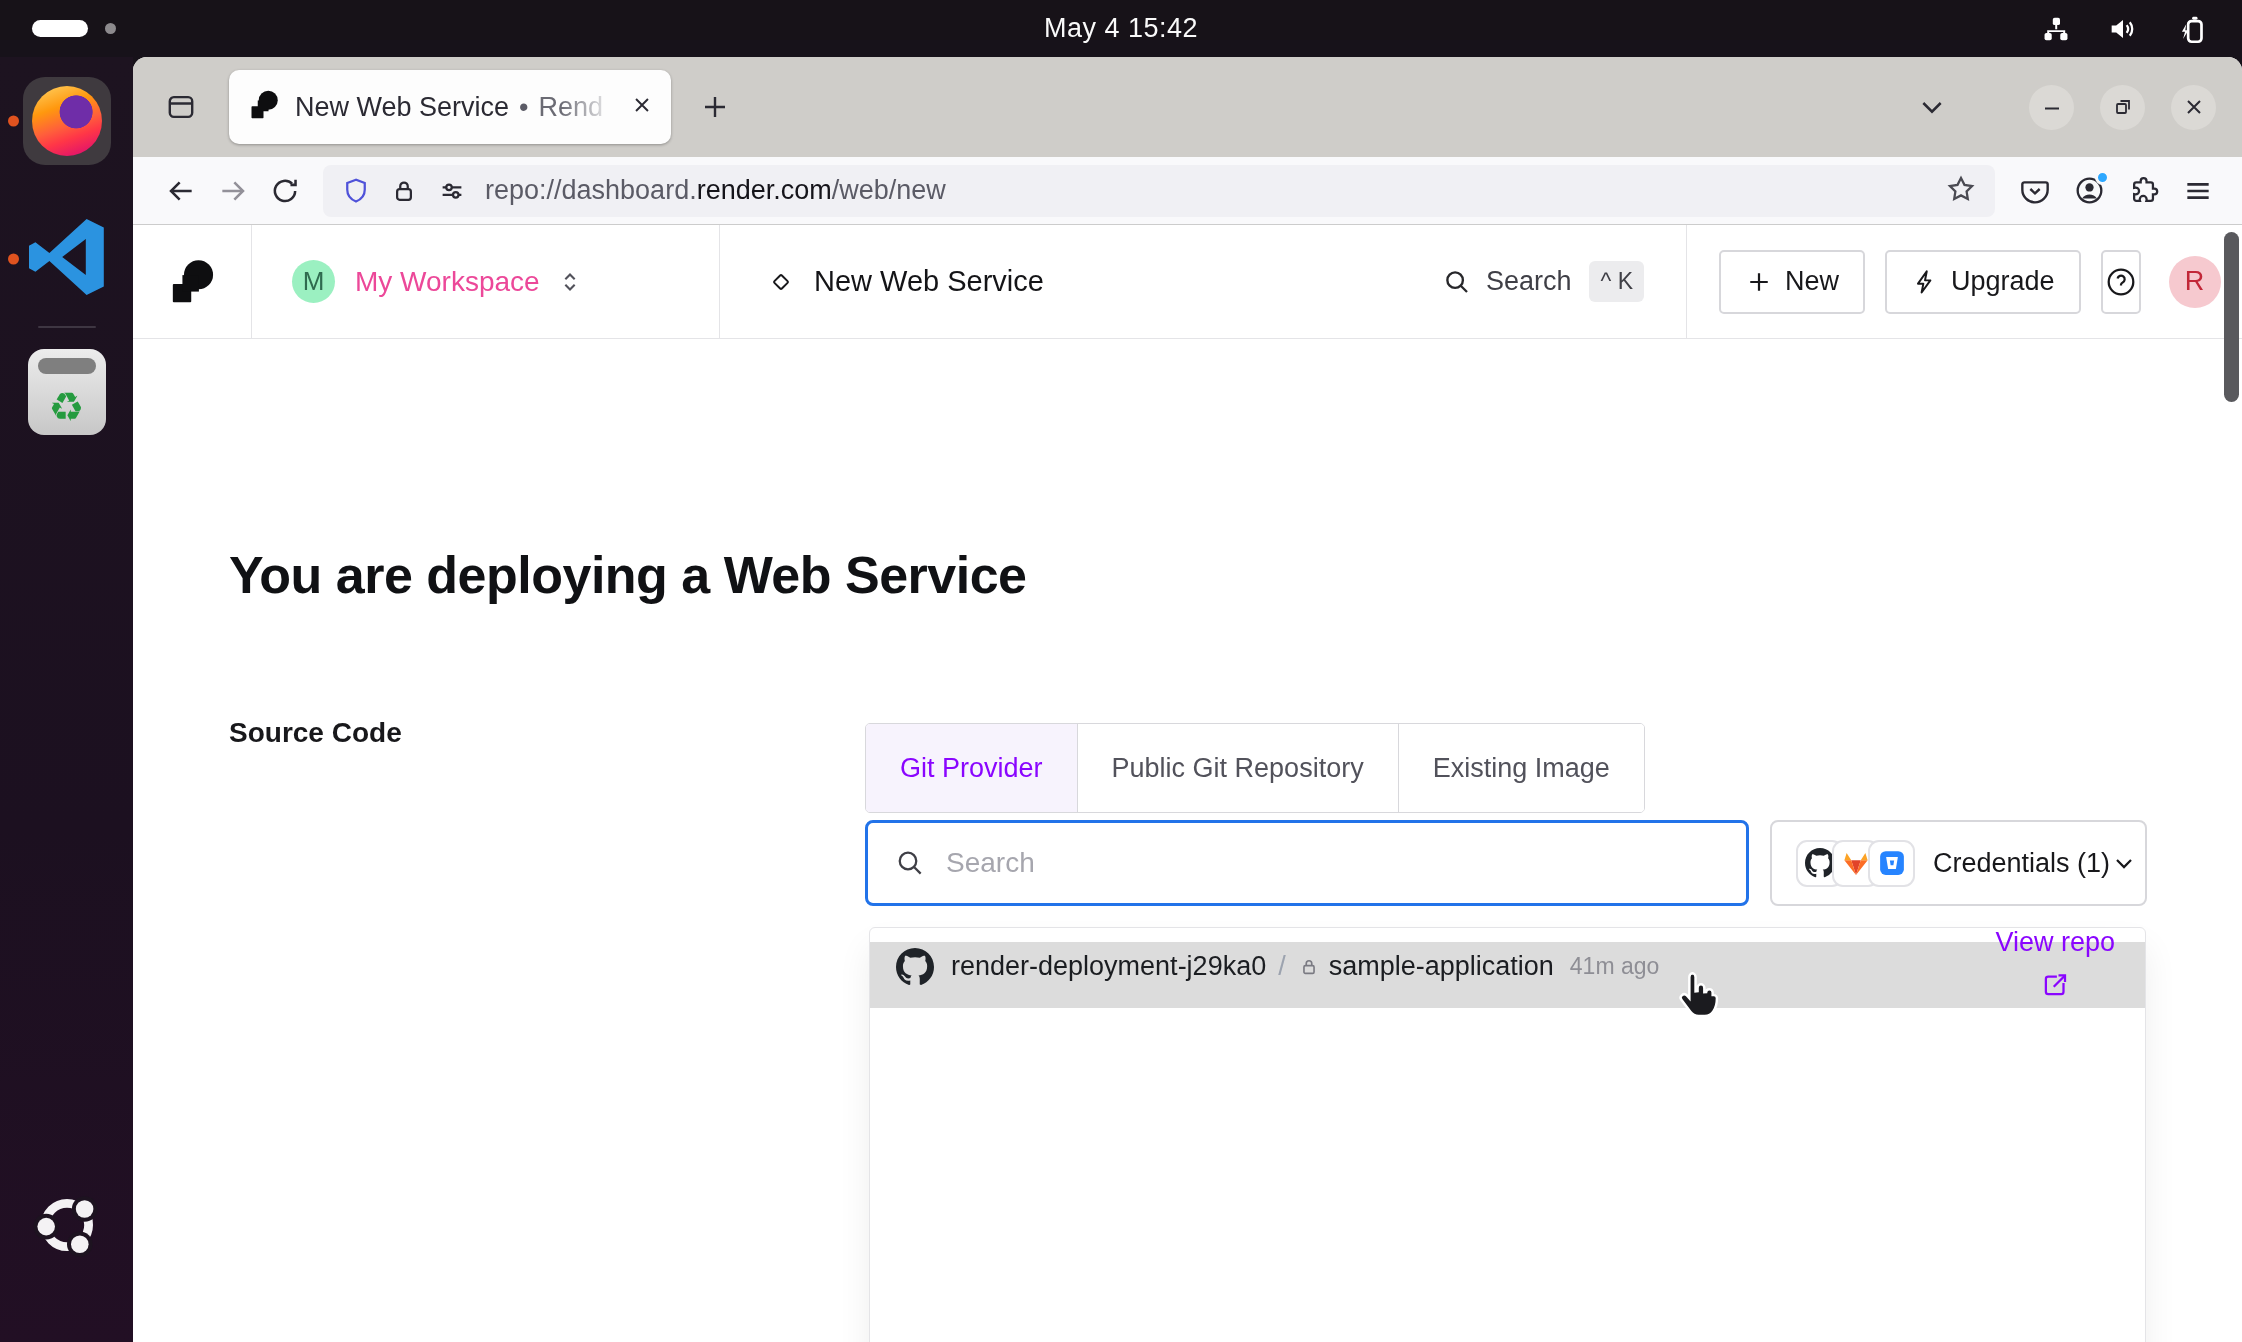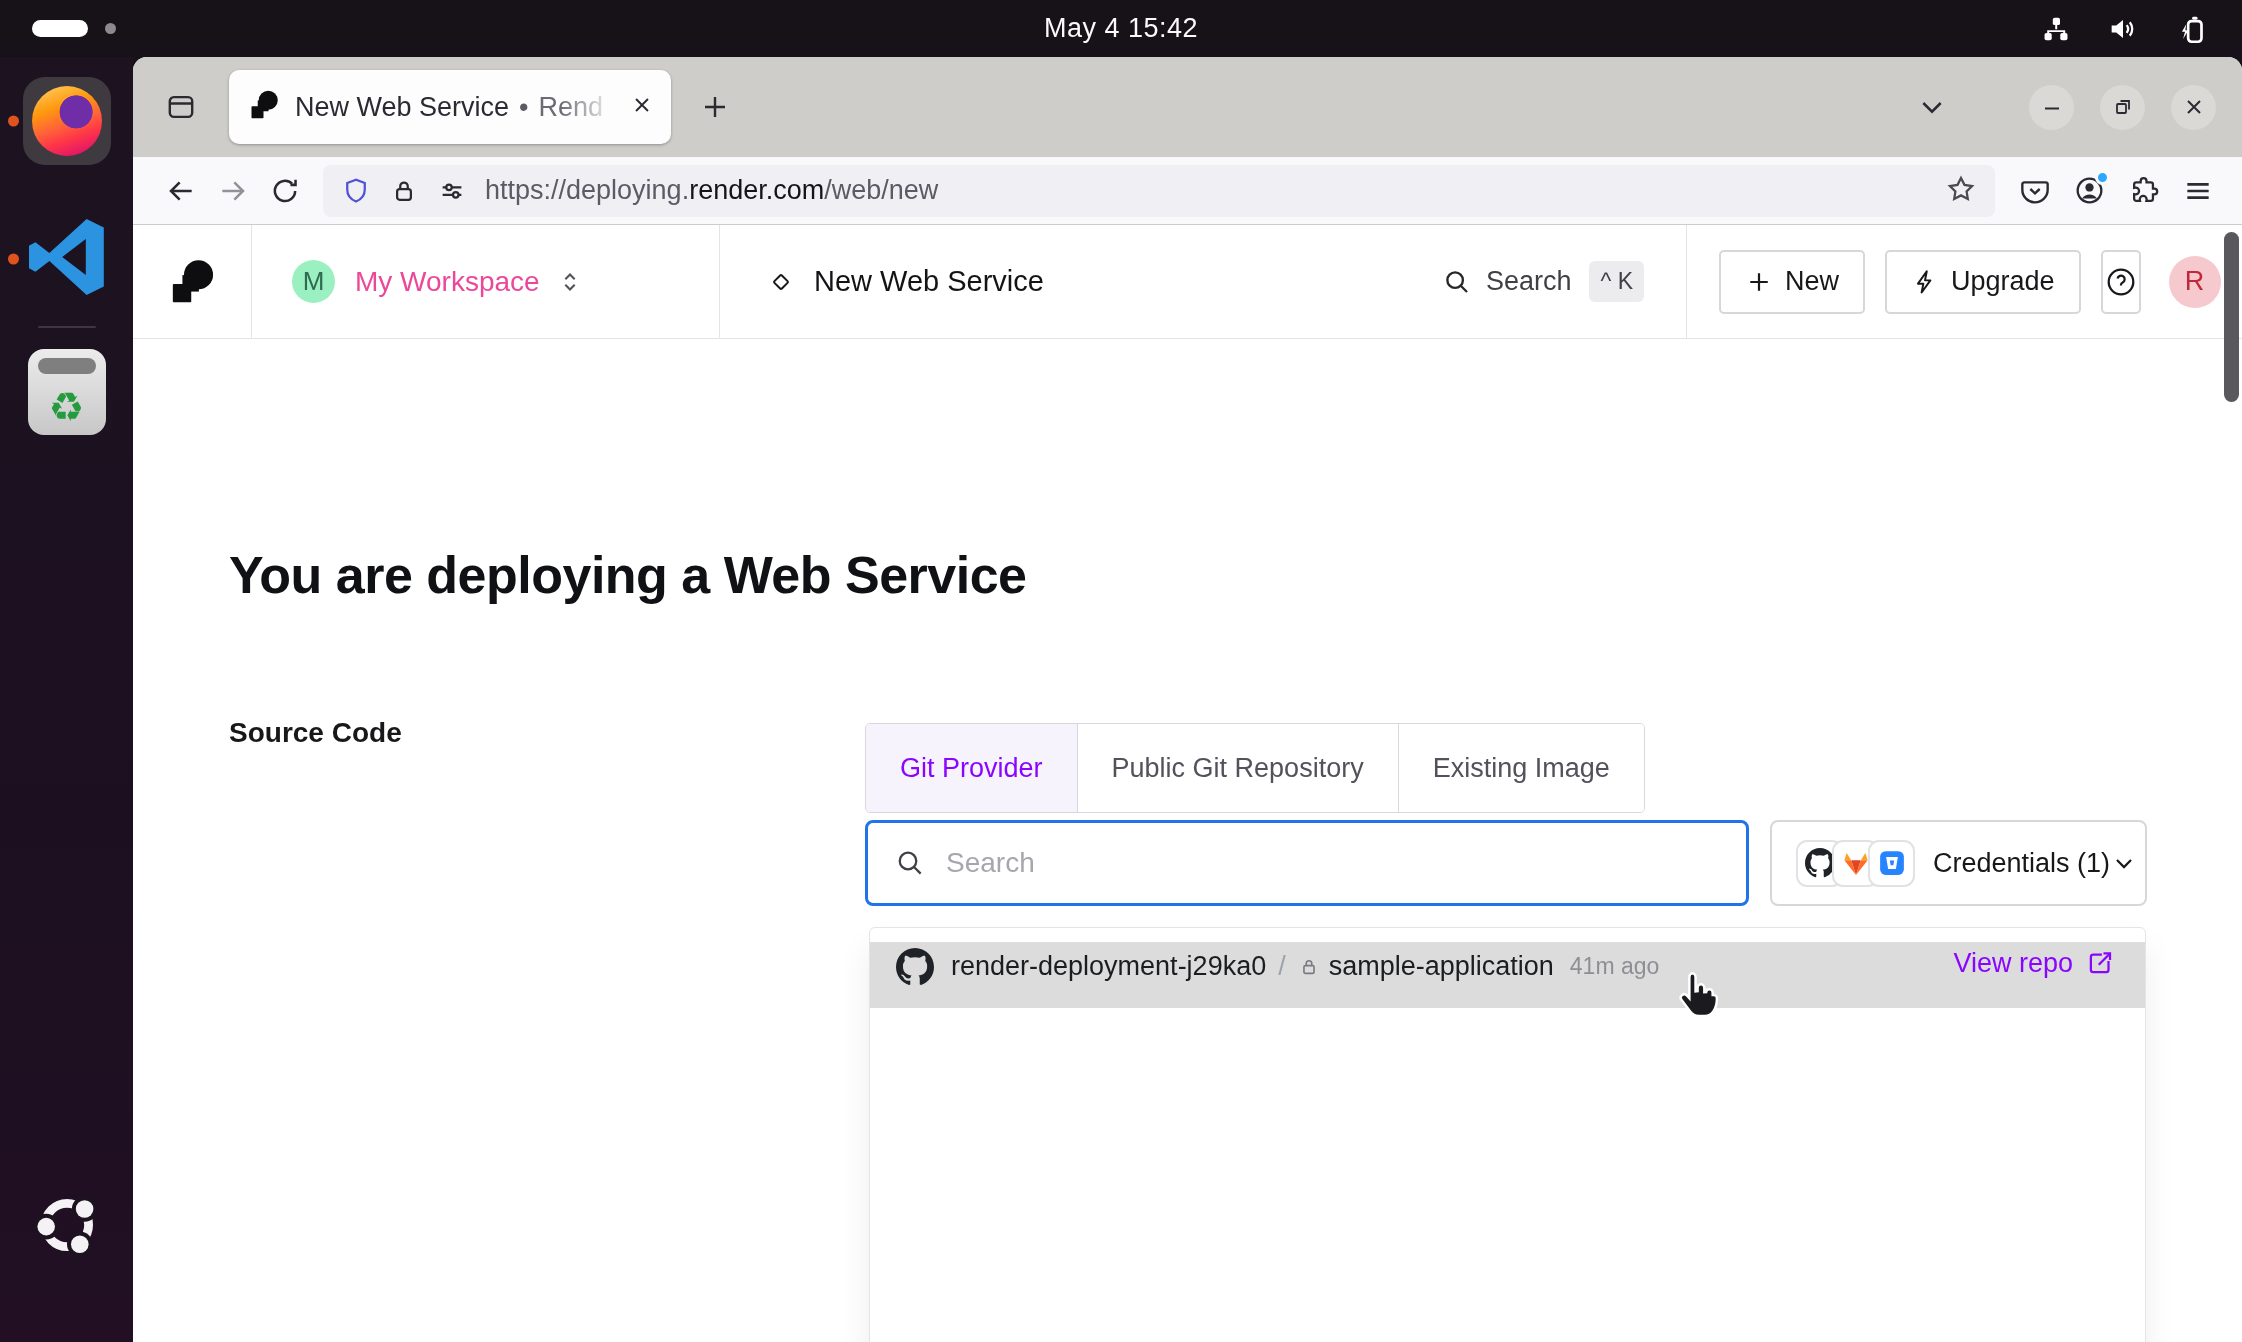--- a/index.html
+++ b/index.html
@@ -123,21 +123,21 @@
   .cred-caret{margin-left:auto;color:#18181b;display:grid;place-items:center;}
   .repo-panel{position:absolute;left:736px;top:588px;width:1277px;height:484px;background:#fff;
     border:1px solid #e4e4e7;border-radius:6px;box-shadow:0 20px 34px rgba(0,0,0,.07);padding-top:14px;}
   .repo-row{height:66px;background:#dcdcdc;display:flex;align-items:center;padding:0 30px 17px 26px;}
   .gh-icon{color:#1f2328;display:grid;place-items:center;flex:none;}
   .repo-owner{margin-left:17px;font-size:27px;color:#1b1d21;}
   .repo-sep{margin:0 12px;font-size:27px;color:#9ca3af;}
   .repo-lock{color:#7a7a82;display:grid;place-items:center;margin-right:9px;}
   .repo-name{font-size:27px;color:#1b1d21;}
   .repo-time{margin-left:16px;font-size:23px;color:#8e8e95;}
-  .view-repo{margin-left:auto;display:flex;align-items:flex-start;gap:12px;color:#8A05FF;font-size:27px;}
+  .view-repo{margin-left:auto;display:flex;align-items:center;gap:12px;color:#8A05FF;font-size:27px;flex-direction:column;}
   .cursor{position:absolute;left:1536px;top:628px;width:54px;height:54px;pointer-events:none;}
 
   
   .scroll-thumb{position:absolute;right:3px;top:175px;width:15px;height:170px;background:#59595d;border-radius:8px;}
 </style>
 </head>
 <body>
 
 <div class="screen">
 
@@ -300,21 +300,21 @@
           </svg>
         </span>
         <span class="u-icon">
           <svg width="30" height="30" viewBox="0 0 24 24" fill="none" stroke="currentColor" stroke-width="1.8">
             <path d="M4.5 9h15"></path>
               <circle cx="9.6" cy="9" r="2.2" fill="#f0f0f4"></circle>
             <path d="M4.5 15h15"></path>
               <circle cx="15" cy="15" r="2.2" fill="#f0f0f4"></circle>
           </svg>
         </span>
-        <span class="url-text"><span>https://deploying.</span><span class="domain">render.com</span><span>/web/new</span></span>
+        <span class="url-text"><span>repo://dashboard.</span><span class="domain">render.com</span><span>/web/new</span></span>
         <span class="star">
           <svg width="32" height="32" viewBox="0 0 24 24" fill="none" stroke="currentColor" stroke-width="1.7">
             <path d="m12 3.8 2.6 5.1 5.7.9-4.1 4 .9 5.7L12 16.8l-5.1 2.7.9-5.7-4.1-4 5.7-.9z"></path>
           </svg>
         </span>
       </div>
       <div class="nav-right">
         <span class="icon-btn">
           <svg width="32" height="32" viewBox="0 0 24 24" fill="none" stroke="currentColor" stroke-width="1.8">
             <path d="M4 5.5h16c.8 0 1.5.7 1.5 1.5v4a9.5 9.5 0 0 1-19 0V7c0-.8.7-1.5 1.5-1.5z"></path>

